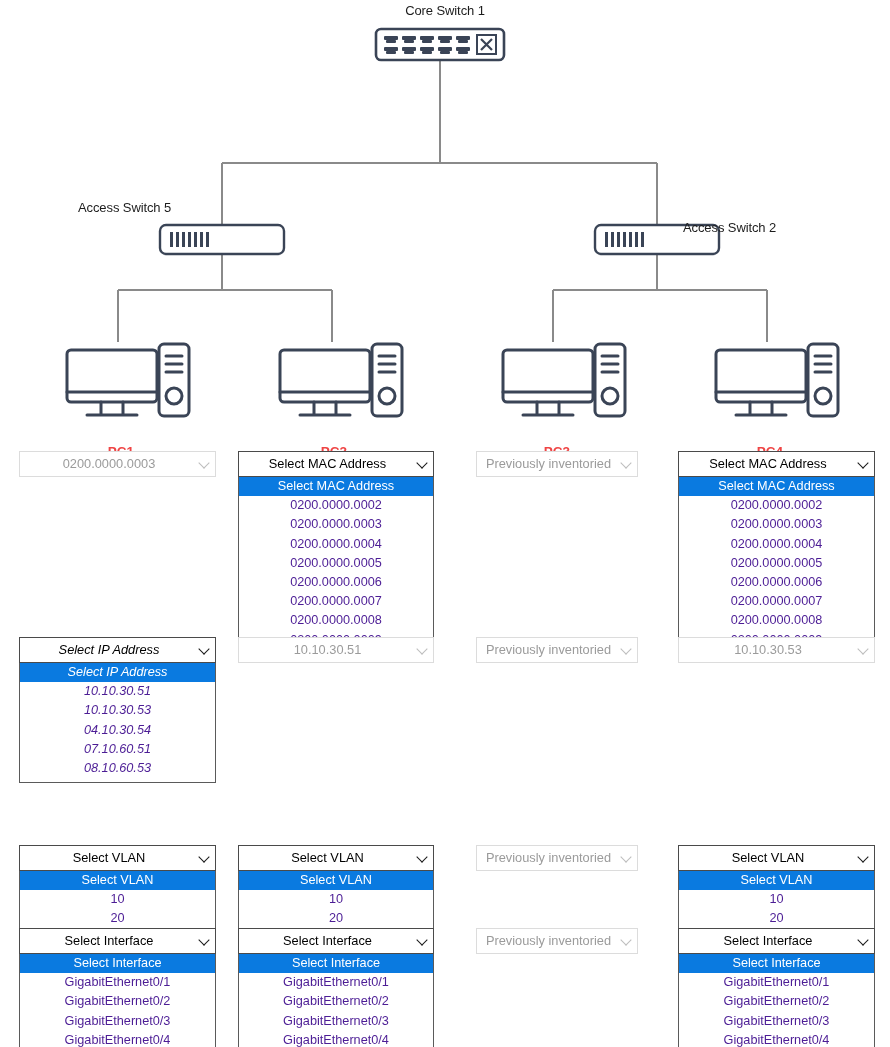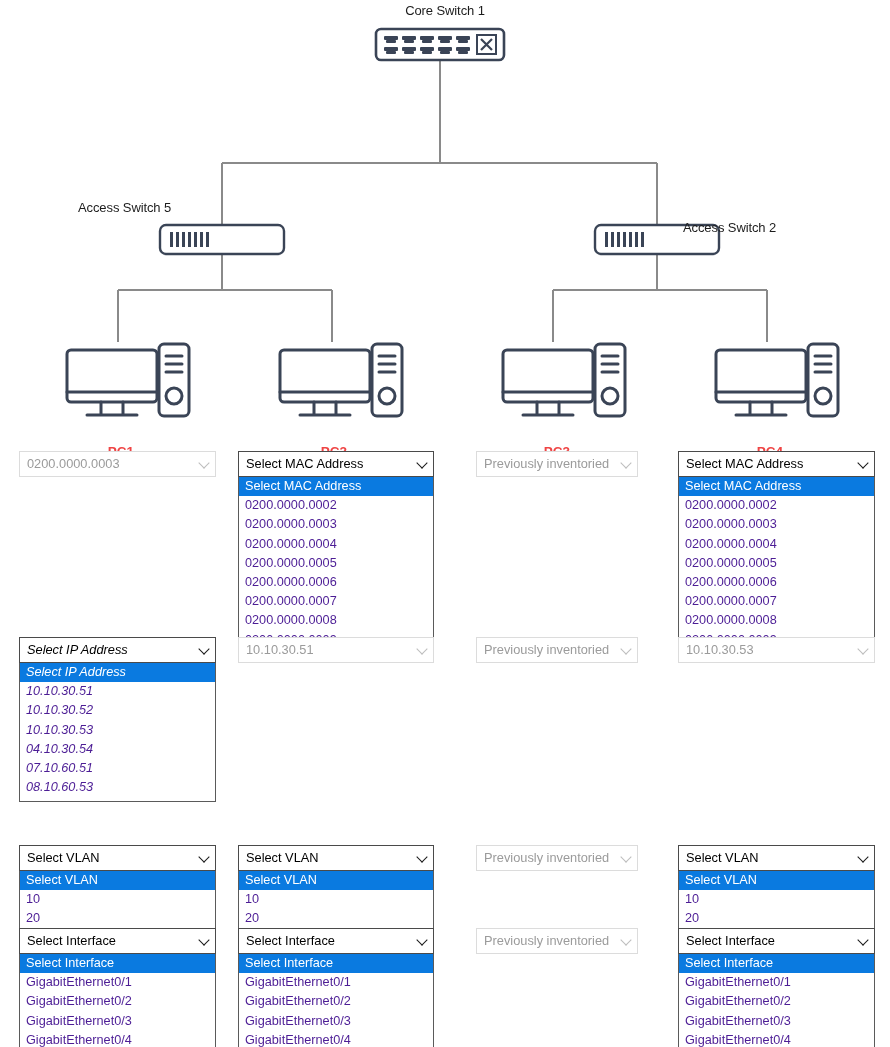--- a/index.html
+++ b/index.html
@@ -37,21 +37,21 @@
     top: 444px;
     width: 120px;
     text-align: center;
     font-size: 13.5px;
     font-weight: bold;
     color: #ef4444;
   }
 
   
   #controls { position: absolute; left: 0; top: 445px; width: 890px; height: 602px; }
-  .dd-wrap { position: absolute; }
+  .dd-wrap { position: absolute; text-align: center; }
 
   .dd {
     position: relative;
     width: 100%;
     background: #ffffff;
   }
   .dd-head {
     position: relative;
     height: 26px;
     line-height: 24px;
@@ -251,21 +251,20 @@
         <div class="dd disabled">
           <div class="dd-head">0200.0000.0003<span class="caret"></span></div>
         </div>
       </div>
       <div class="dd-wrap" style="left: 19px; top: 192px; width: 197px; font-style: italic;">
         <div class="dd">
           <div class="dd-head">Select IP Address<span class="caret"></span></div>
           <div class="dd-list">
             <div class="dd-opt sel">Select IP Address</div>
             <div class="dd-opt">10.10.30.51</div>
-            <div class="dd-opt">10.10.30.52</div>
             <div class="dd-opt">10.10.30.53</div>
             <div class="dd-opt">04.10.30.54</div>
             <div class="dd-opt">07.10.60.51</div>
             <div class="dd-opt">08.10.60.53</div>
           </div>
         </div>
       </div>
       <div class="dd-wrap" style="left: 19px; top: 400px; width: 197px;">
         <div class="dd">
           <div class="dd-head">Select VLAN<span class="caret"></span></div>

